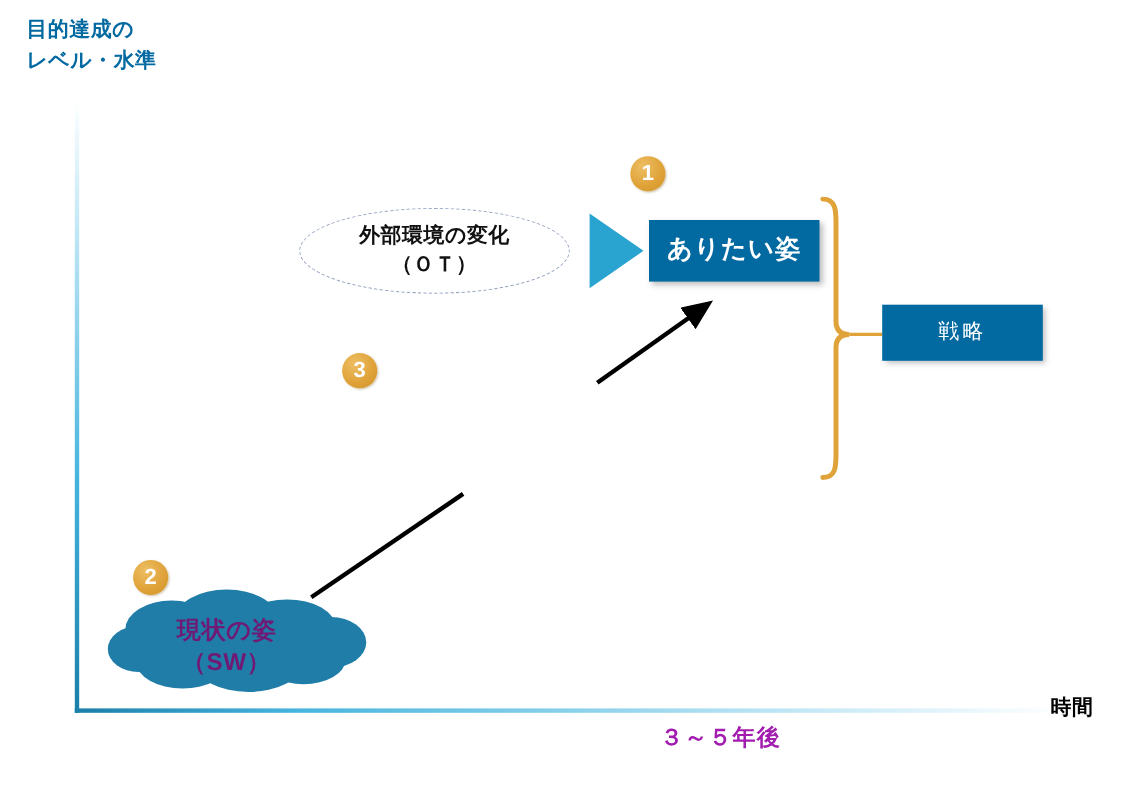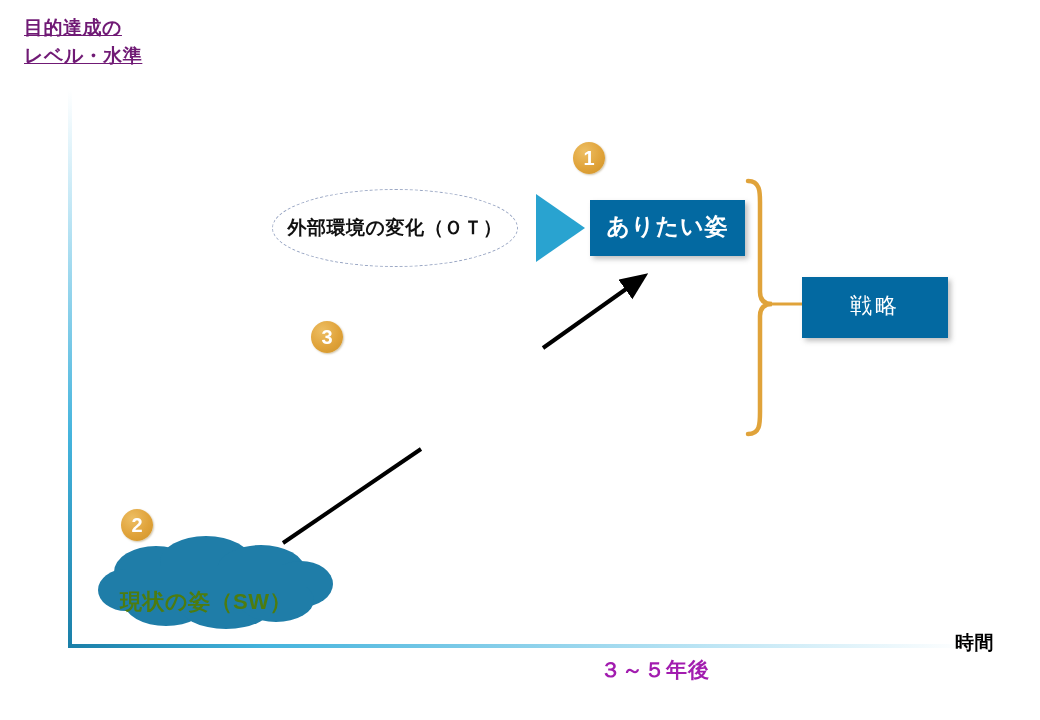--- a/index.html
+++ b/index.html
@@ -18,25 +18,24 @@
     overflow: hidden;
   }
 
   
   .axis-label-y {
     position: absolute;
     left: 24px;
     top: 14px;
     font-size: 19px;
     font-weight: bold;
-    color: #701a75;
+    color: #0369a1;
     line-height: 1.45;
     white-space: pre-line;
     letter-spacing: 0.5px;
-    text-decoration: underline;
   }
   .axis-label-x {
     position: absolute;
     left: 955px;
     top: 630px;
     font-size: 19px;
     font-weight: bold;
     color: #000000;
     letter-spacing: 0.5px;
   }
@@ -88,22 +87,22 @@
     width: 155px;
     height: 56px;
     font-size: 23px;
     font-weight: bold;
     letter-spacing: 1px;
   }
   #box-senryaku {
     left: 802px;
     top: 277px;
     width: 146px;
-    height: 61px;
-    font-size: 22px;
+    height: 51px;
+    font-size: 19px;
     letter-spacing: 3px;
   }
   #box-scenario {
     left: 355px;
     top: 348px;
     width: 267px;
     height: 96px;
     font-size: 27px;
     letter-spacing: 2px;
     flex-direction: column;
@@ -116,21 +115,21 @@
   
   .ellipse {
     position: absolute;
     left: 272px;
     top: 189px;
     width: 244px;
     height: 76px;
     border: 1.6px dashed #9aa7c4;
     border-radius: 50%;
     display: flex;
-    flex-direction: row;
+    flex-direction: column;
     align-items: center;
     justify-content: center;
     color: #111111;
     font-size: 19px;
     font-weight: bold;
     line-height: 1.35;
     letter-spacing: 0.5px;
   }
 
   
@@ -149,27 +148,28 @@
   .cloud-wrap {
     position: absolute;
     left: 96px;
     top: 532px;
     width: 240px;
     height: 100px;
   }
   .cloud-text {
     position: absolute;
     left: 96px;
-    top: 562px;
+    top: 548px;
     width: 220px;
     height: 80px;
     display: flex;
-    align-items: center;
-    justify-content: center;
-    color: #4d7c0f;
+    flex-direction: column;
+    align-items: center;
+    justify-content: center;
+    color: #701a75;
     font-size: 22px;
     font-weight: bold;
     line-height: 1.3;
     letter-spacing: 0.5px;
     pointer-events: none;
   }
 
   
   .badge {
     position: absolute;

